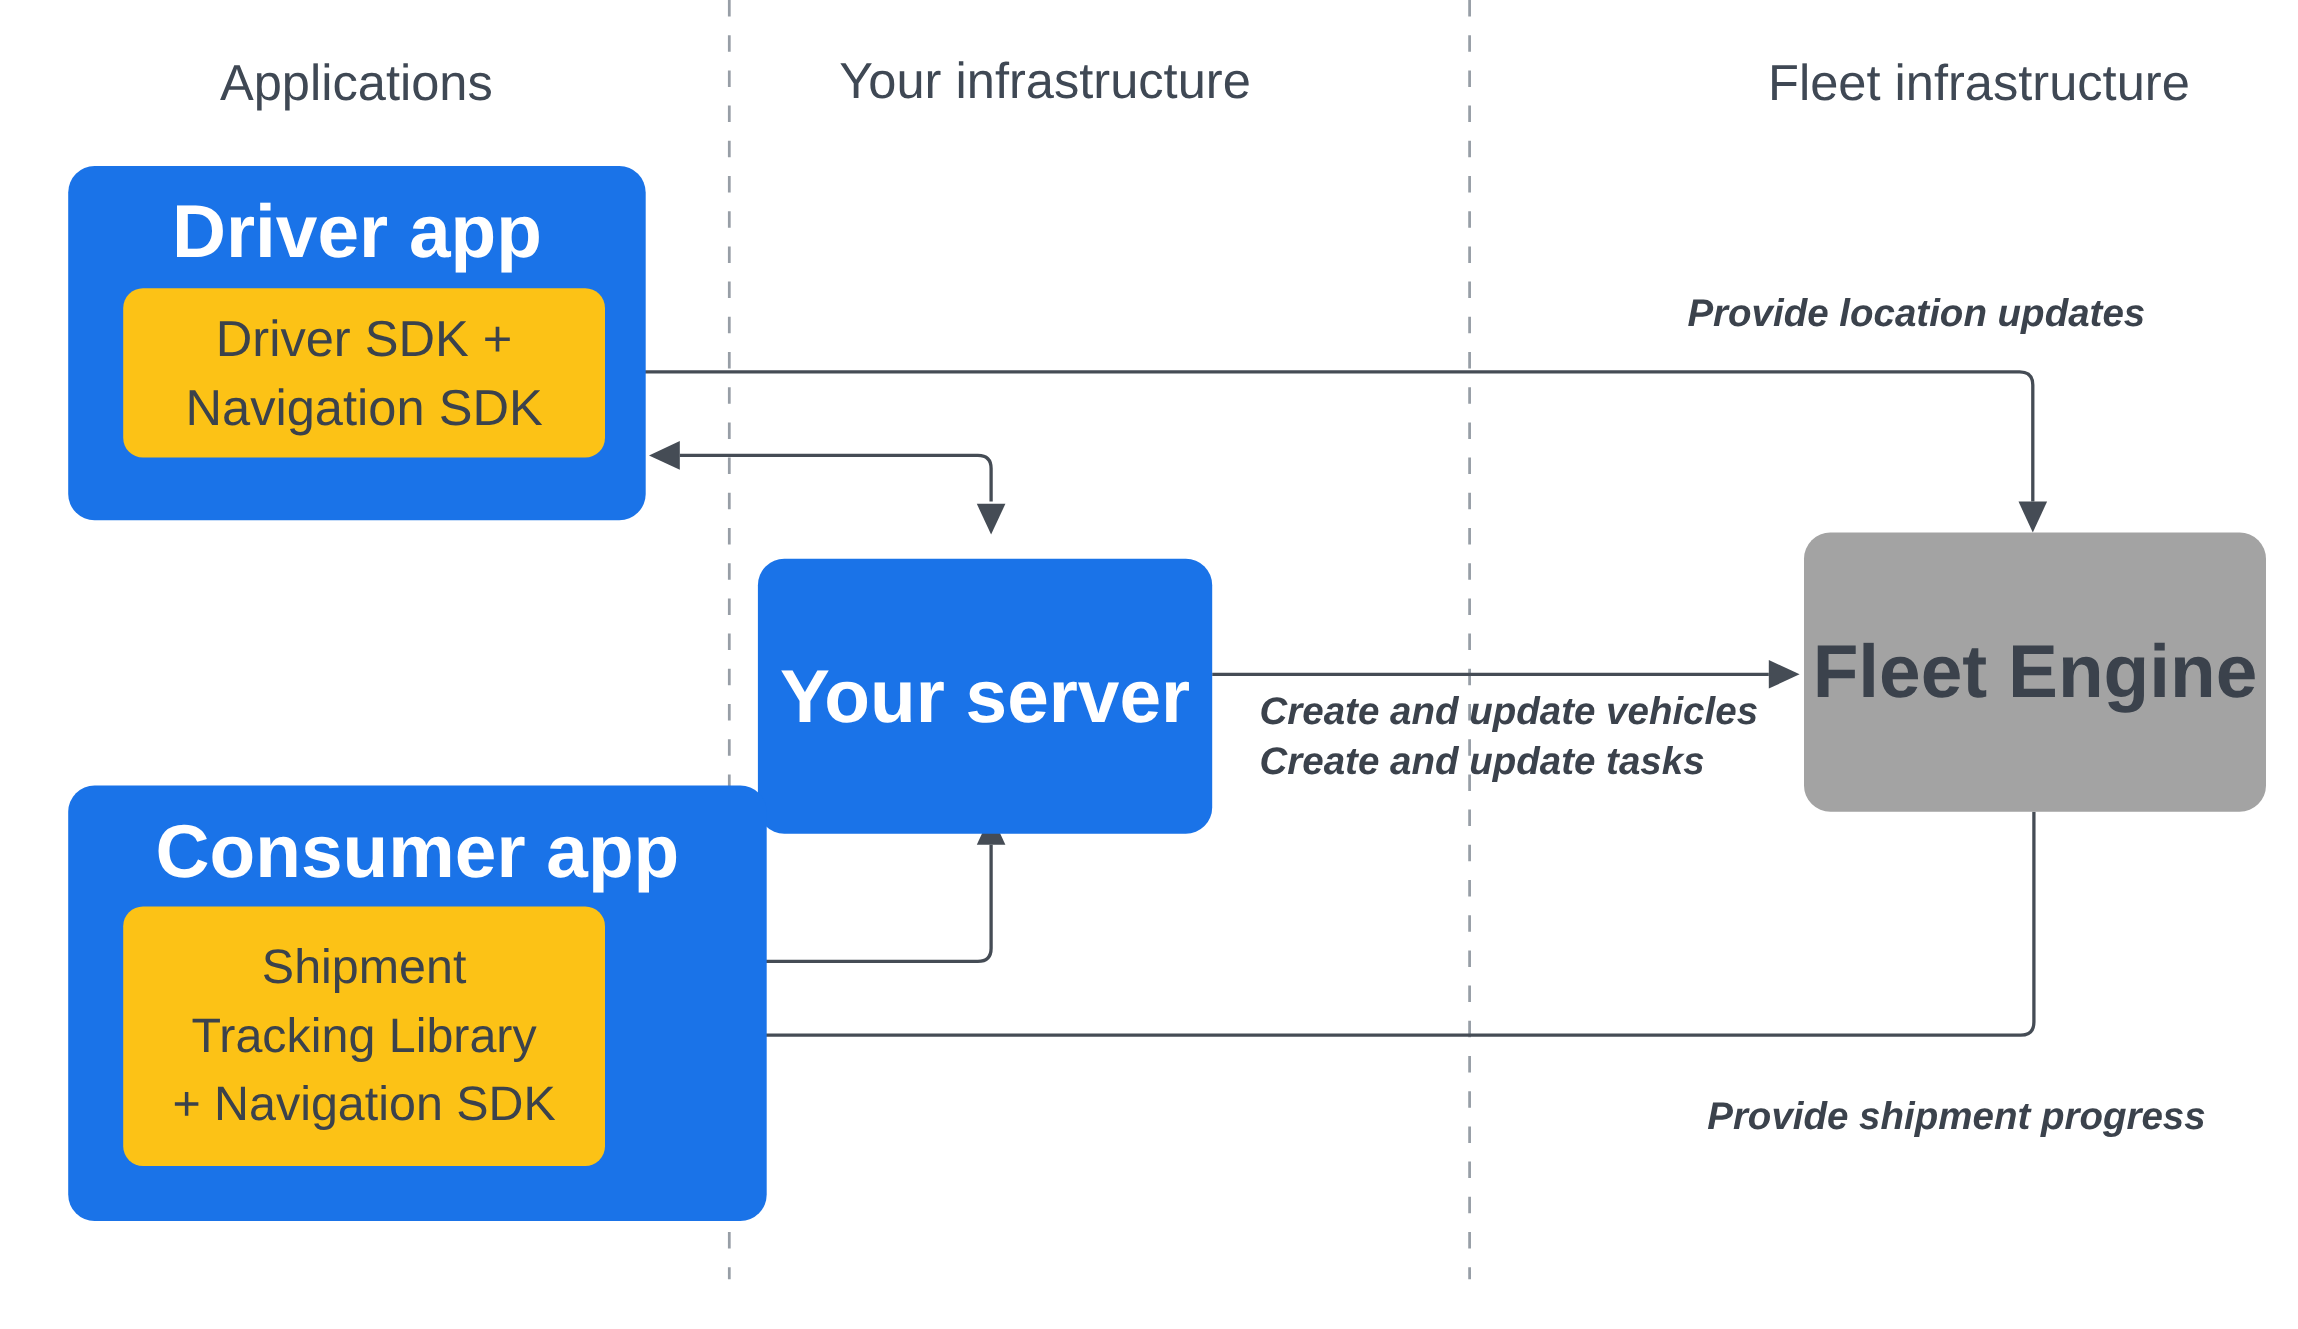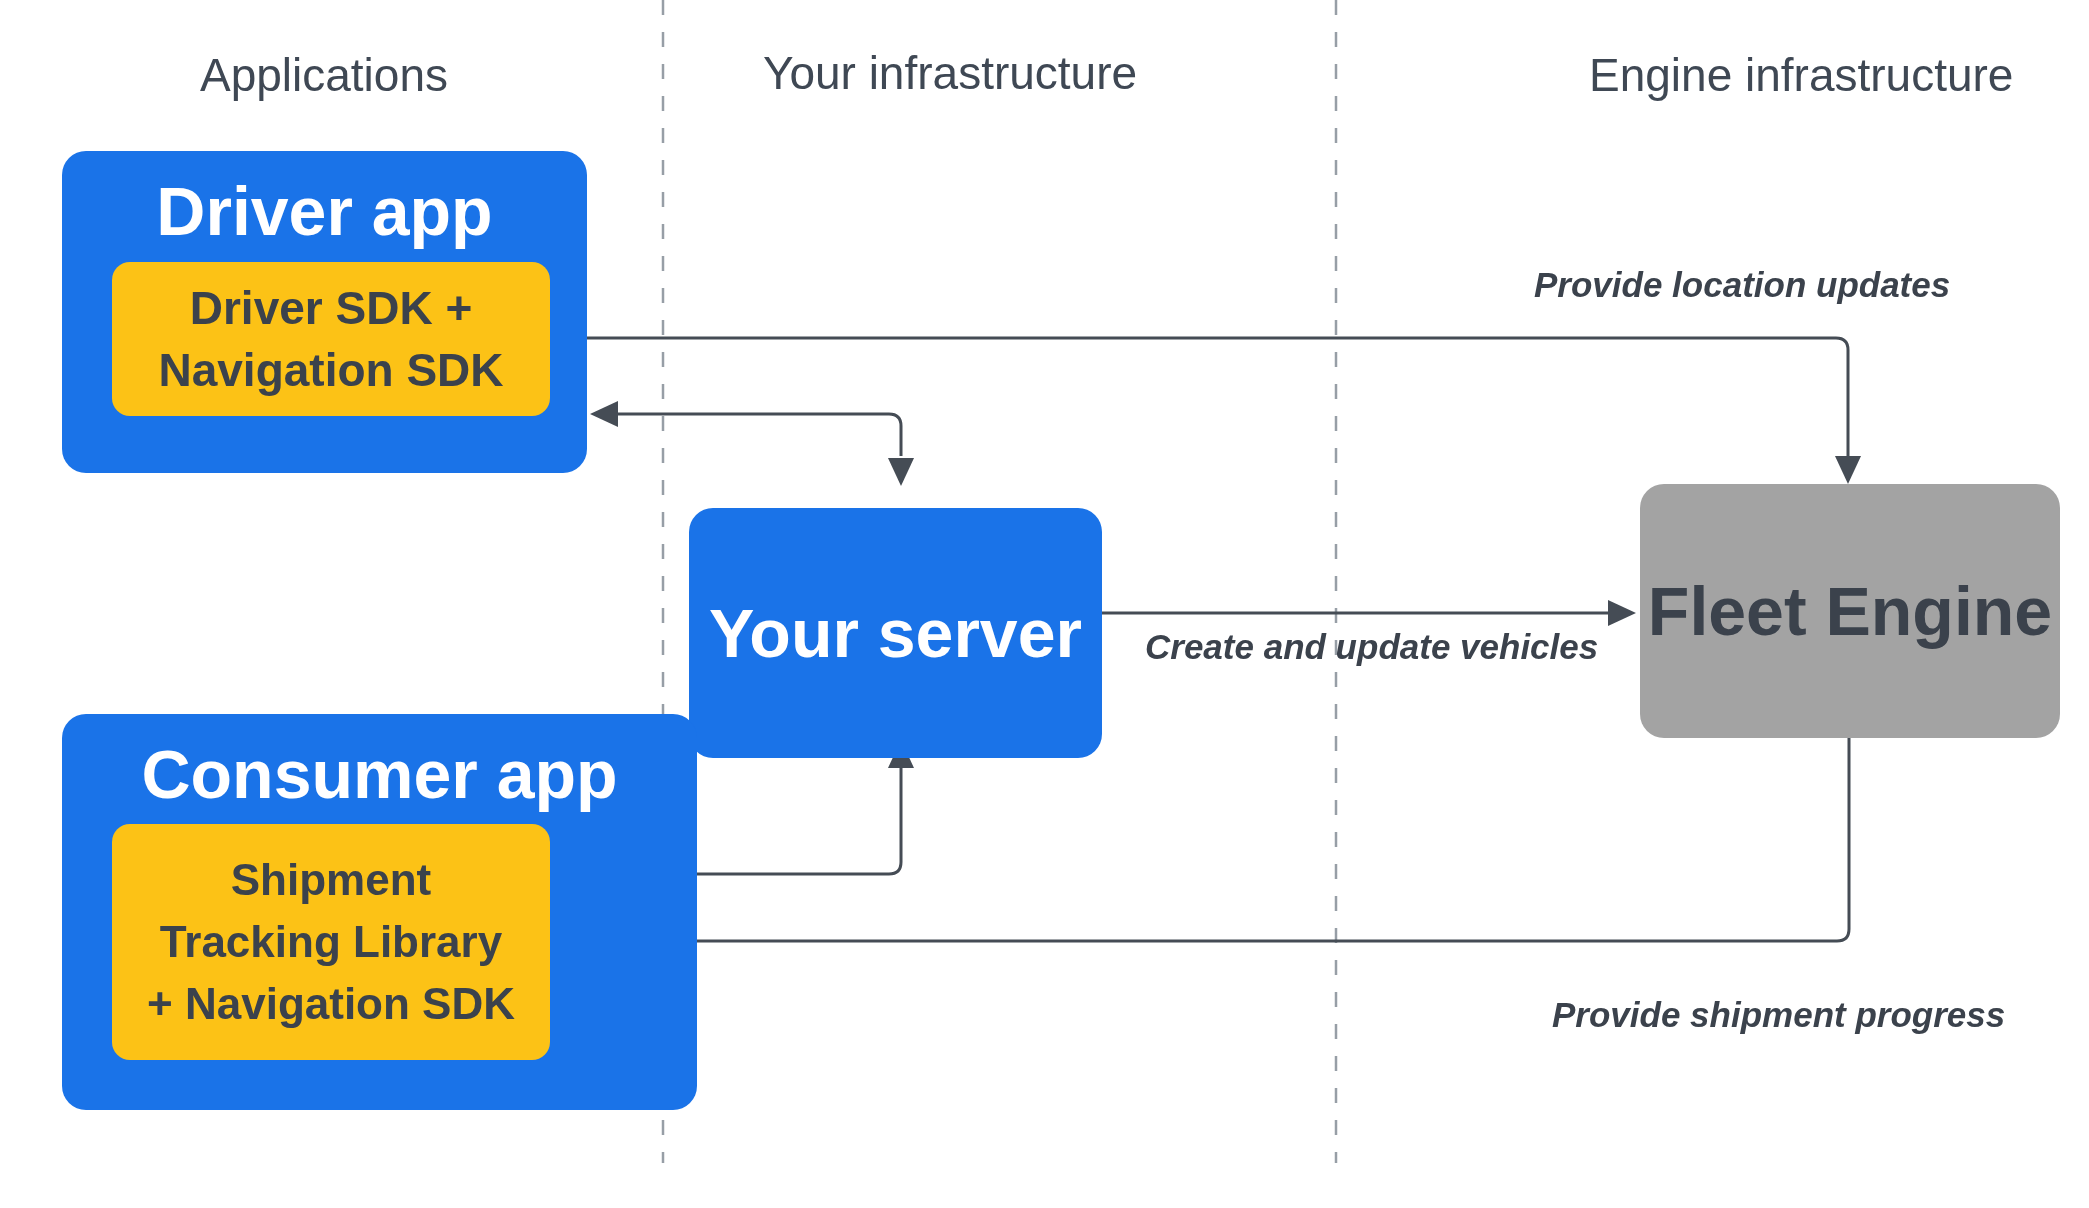--- a/index.html
+++ b/index.html
@@ -26,21 +26,21 @@
   .driver-title,.consumer-title{padding-top:32px;}
   .center-title{
     position:absolute;inset:0;display:flex;
     align-items:center;justify-content:center;
   }
   .inner-box{
     position:absolute;border-radius:18px;background:#fcc216;
     display:flex;flex-direction:column;align-items:center;justify-content:center;
   }
   .inner-line{
-    font-weight:700;color:#3b424c;text-align:right;
+    font-weight:400;color:#3b424c;text-align:right;
     font-size:46px;line-height:62px;white-space:nowrap;
   }
   .inner-line.small{font-size:44px;}
   .fleet-title{color:#3b424c;}
   .edge-label{
     position:absolute;font-weight:700;color:#3b424c;
     font-size:35px;line-height:46px;white-space:nowrap;font-style:italic;
   }
   .edge-label.centered{text-align:center;width:400px;}
 </style>
@@ -78,21 +78,21 @@
     </g>
 
     <g stroke="#454c55" fill="#454c55">
       <path d="M 1849 738 V 929 Q 1849 941 1837 941 H 582" fill="none" stroke-width="3"></path>
       <polygon points="554,941 582,928 582,954" stroke="none"></polygon>
     </g>
   </svg>
 
   <div class="col-header" style="left:124px;top:48px;width:400px;">Applications</div>
   <div class="col-header" style="left:750px;top:46px;width:400px;">Your infrastructure</div>
-  <div class="col-header" style="left:1589px;top:48px;width:420px;">Engine infrastructure</div>
+  <div class="col-header" style="left:1589px;top:48px;width:420px;">Fleet infrastructure</div>
 
   <div class="box blue" style="left:62px;top:151px;width:525px;height:322px;">
     <div class="box-title driver-title">Driver app</div>
     <div class="inner-box" style="left:50px;top:111px;width:438px;height:154px;">
       <div class="inner-line">Driver SDK +</div>
       <div class="inner-line">Navigation SDK</div>
     </div>
   </div>
 
   <div class="box blue" style="left:689px;top:488px;width:413px;height:250px;margin-top:20px;">
@@ -108,16 +108,17 @@
     <div class="inner-box" style="left:50px;top:110px;width:438px;height:236px;">
       <div class="inner-line small">Shipment</div>
       <div class="inner-line small">Tracking Library</div>
       <div class="inner-line small">+ Navigation SDK</div>
     </div>
   </div>
 
   <div class="edge-label centered" style="left:1534px;top:262px;">Provide location updates</div>
 
   <div class="edge-label" style="left:1145px;top:624px;">Create and update vehicles</div>
+  <div class="edge-label" style="left:1145px;top:670px;">Create and update tasks</div>
 
   <div class="edge-label centered" style="left:1552px;top:992px;">Provide shipment progress</div>
 
 </div>
 
 </body></html>

